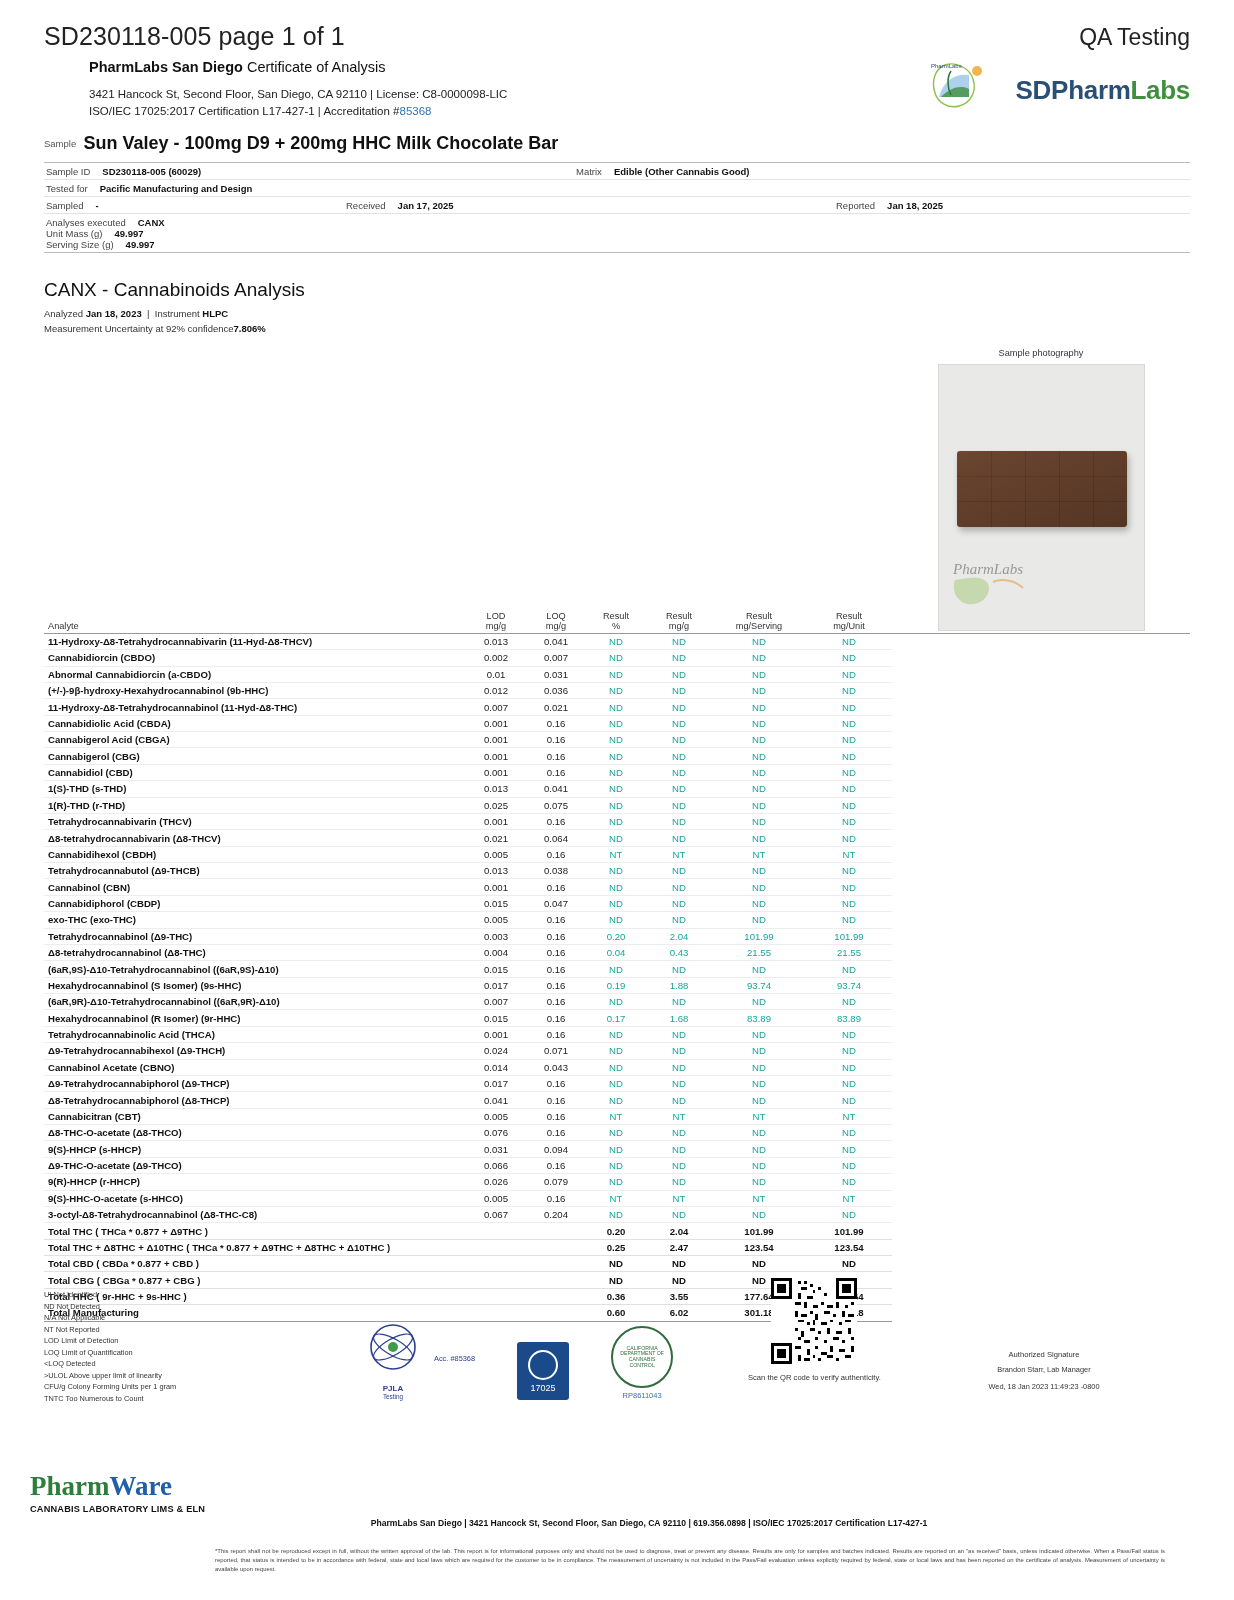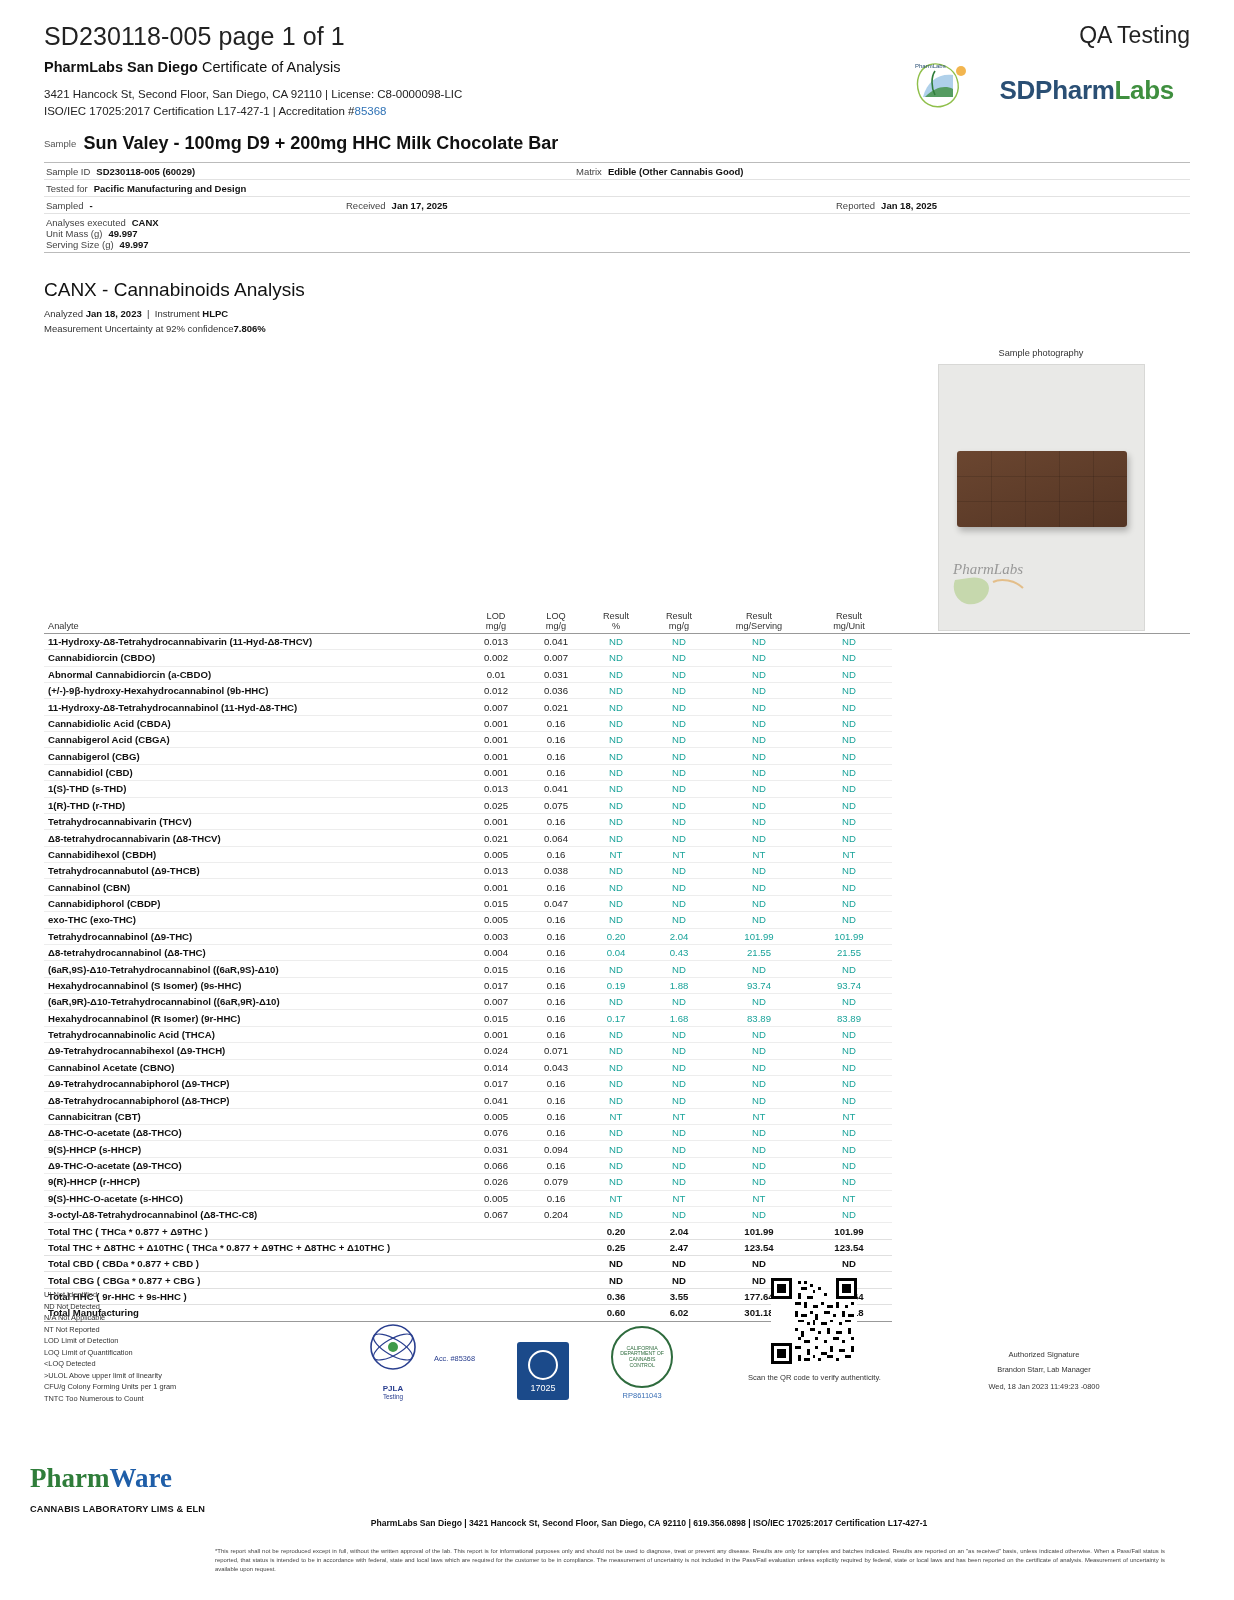--- a/index.html
+++ b/index.html
@@ -1,38 +1,38 @@
 <!DOCTYPE html>
 <html><head>
 <meta charset="utf-8">
 <style>
   html,body{margin:0;padding:0;background:#fff;}
   body{width:1234px;height:1600px;font-family:"Liberation Sans",sans-serif;color:#111;position:relative;}
   .page{position:relative;width:1234px;height:1600px;padding:0;box-sizing:border-box;}
-  .hdr{display:flex;justify-content:space-between;align-items:flex-start;padding:22px 44px 0 44px;}
+  .hdr{display:flex;justify-content:space-between;align-items:flex-end;padding:22px 44px 0 44px;}
   .hdr-left{font-size:25px;color:#222;letter-spacing:.1px;}
   .hdr-right{font-size:23px;color:#222;}
-  .sub{padding:8px 60px 0 44px;display:flex;justify-content:space-between;align-items:flex-start;}
+  .sub{padding:8px 44px 0 44px;display:flex;justify-content:space-between;align-items:flex-start;margin-left:45px;}
   .lab-name{font-size:14.5px;font-weight:bold;color:#111;}
   .lab-name span.norm{font-weight:normal;}
   .addr{font-size:11.5px;color:#222;line-height:1.45;margin-top:11px;}
   .addr .lnk{color:#2f72b5;}
   .logo-wrap{position:relative;width:265px;height:56px;}
   .logo-text{position:absolute;right:0;top:16px;font-size:26px;font-weight:bold;color:#2a4f74;letter-spacing:-.3px;}
   .logo-text .l1{color:#2a4f74;}
   .logo-text .l2{color:#3f8f3f;}
   .logo-badge{position:absolute;left:0;top:0;width:72px;height:52px;}
   .sample-line{padding:14px 44px 0 44px;font-size:12px;}
   .sample-line .lbl{font-size:9.5px;color:#555;vertical-align:middle;}
   .sample-line .val{font-size:18px;font-weight:bold;color:#111;vertical-align:middle;margin-left:4px;}
   .meta{margin:8px 44px 0 44px;border-top:1px solid #bbb;border-bottom:1px solid #bbb;font-size:9.5px;color:#222;}
   .meta .row{display:flex;border-bottom:1px solid #e2e2e2;padding:2.5px 2px;}
   .meta .row:last-child{border-bottom:none;flex-direction:column;}
   .meta .k{color:#444;}
-  .meta .v{font-weight:bold;margin-left:6px;color:#111;}
+  .meta .v{font-weight:bold;margin-left:12px;color:#111;}
   .c1{width:300px;}
   .c2{width:230px;}
   .c3{width:260px;}
   .c4{flex:1;}
   .section-title{padding:26px 44px 0 44px;font-size:19px;color:#111;}
   .analysis-meta{padding:6px 44px 0 44px;font-size:9.5px;color:#333;line-height:1.5;}
   .analysis-meta b{color:#111;}
   table.results{margin:10px 44px 0 44px;border-collapse:collapse;width:calc(100% - 88px);font-size:9.6px;}
   table.results th{font-weight:normal;color:#333;font-size:9.2px;border-bottom:1px solid #999;padding:2px 4px;vertical-align:bottom;}
   table.results th.analyte{text-align:left;border-bottom:1px solid #999;}
@@ -66,21 +66,21 @@
   .qr{position:absolute;left:748px;bottom:218px;text-align:center;}
   .qrimg{width:86px;height:86px;}
   .qrcap{font-size:7.6px;color:#333;margin-top:5px;}
   .sig{position:absolute;right:60px;bottom:208px;text-align:center;width:260px;}
   .sig-title{font-size:7.6px;color:#333;}
   .sig-name{font-family:"Liberation Serif",serif;font-style:italic;font-size:27px;color:#1a1a3a;margin-top:8px;}
   .sig-line{font-size:7.4px;color:#333;margin-top:6px;line-height:1.4;}
   .pharmware{position:absolute;left:30px;bottom:86px;}
   .pw-top{font-family:"Liberation Serif",serif;font-size:27px;color:#2f7d3a;font-weight:bold;}
   .pw-top .w{color:#1f5ea8;}
-  .pw-sub{font-size:9.2px;font-weight:bold;color:#111;letter-spacing:.2px;margin-top:10px;}
+  .pw-sub{font-size:9.2px;font-weight:bold;color:#111;letter-spacing:.2px;margin-top:2px;}
   .foot-addr{position:absolute;left:0;bottom:72px;width:1234px;text-align:center;font-size:8.6px;font-weight:bold;color:#111;margin-left:32px;}
   .disclaimer{position:absolute;left:215px;bottom:26px;width:950px;font-size:5.9px;color:#444;line-height:1.5;text-align:justify;}
 </style>
 </head>
 <body>
 
 <div class="page">
 
   <div class="hdr">
     <div class="hdr-left">SD230118-005 page 1 of 1</div>

